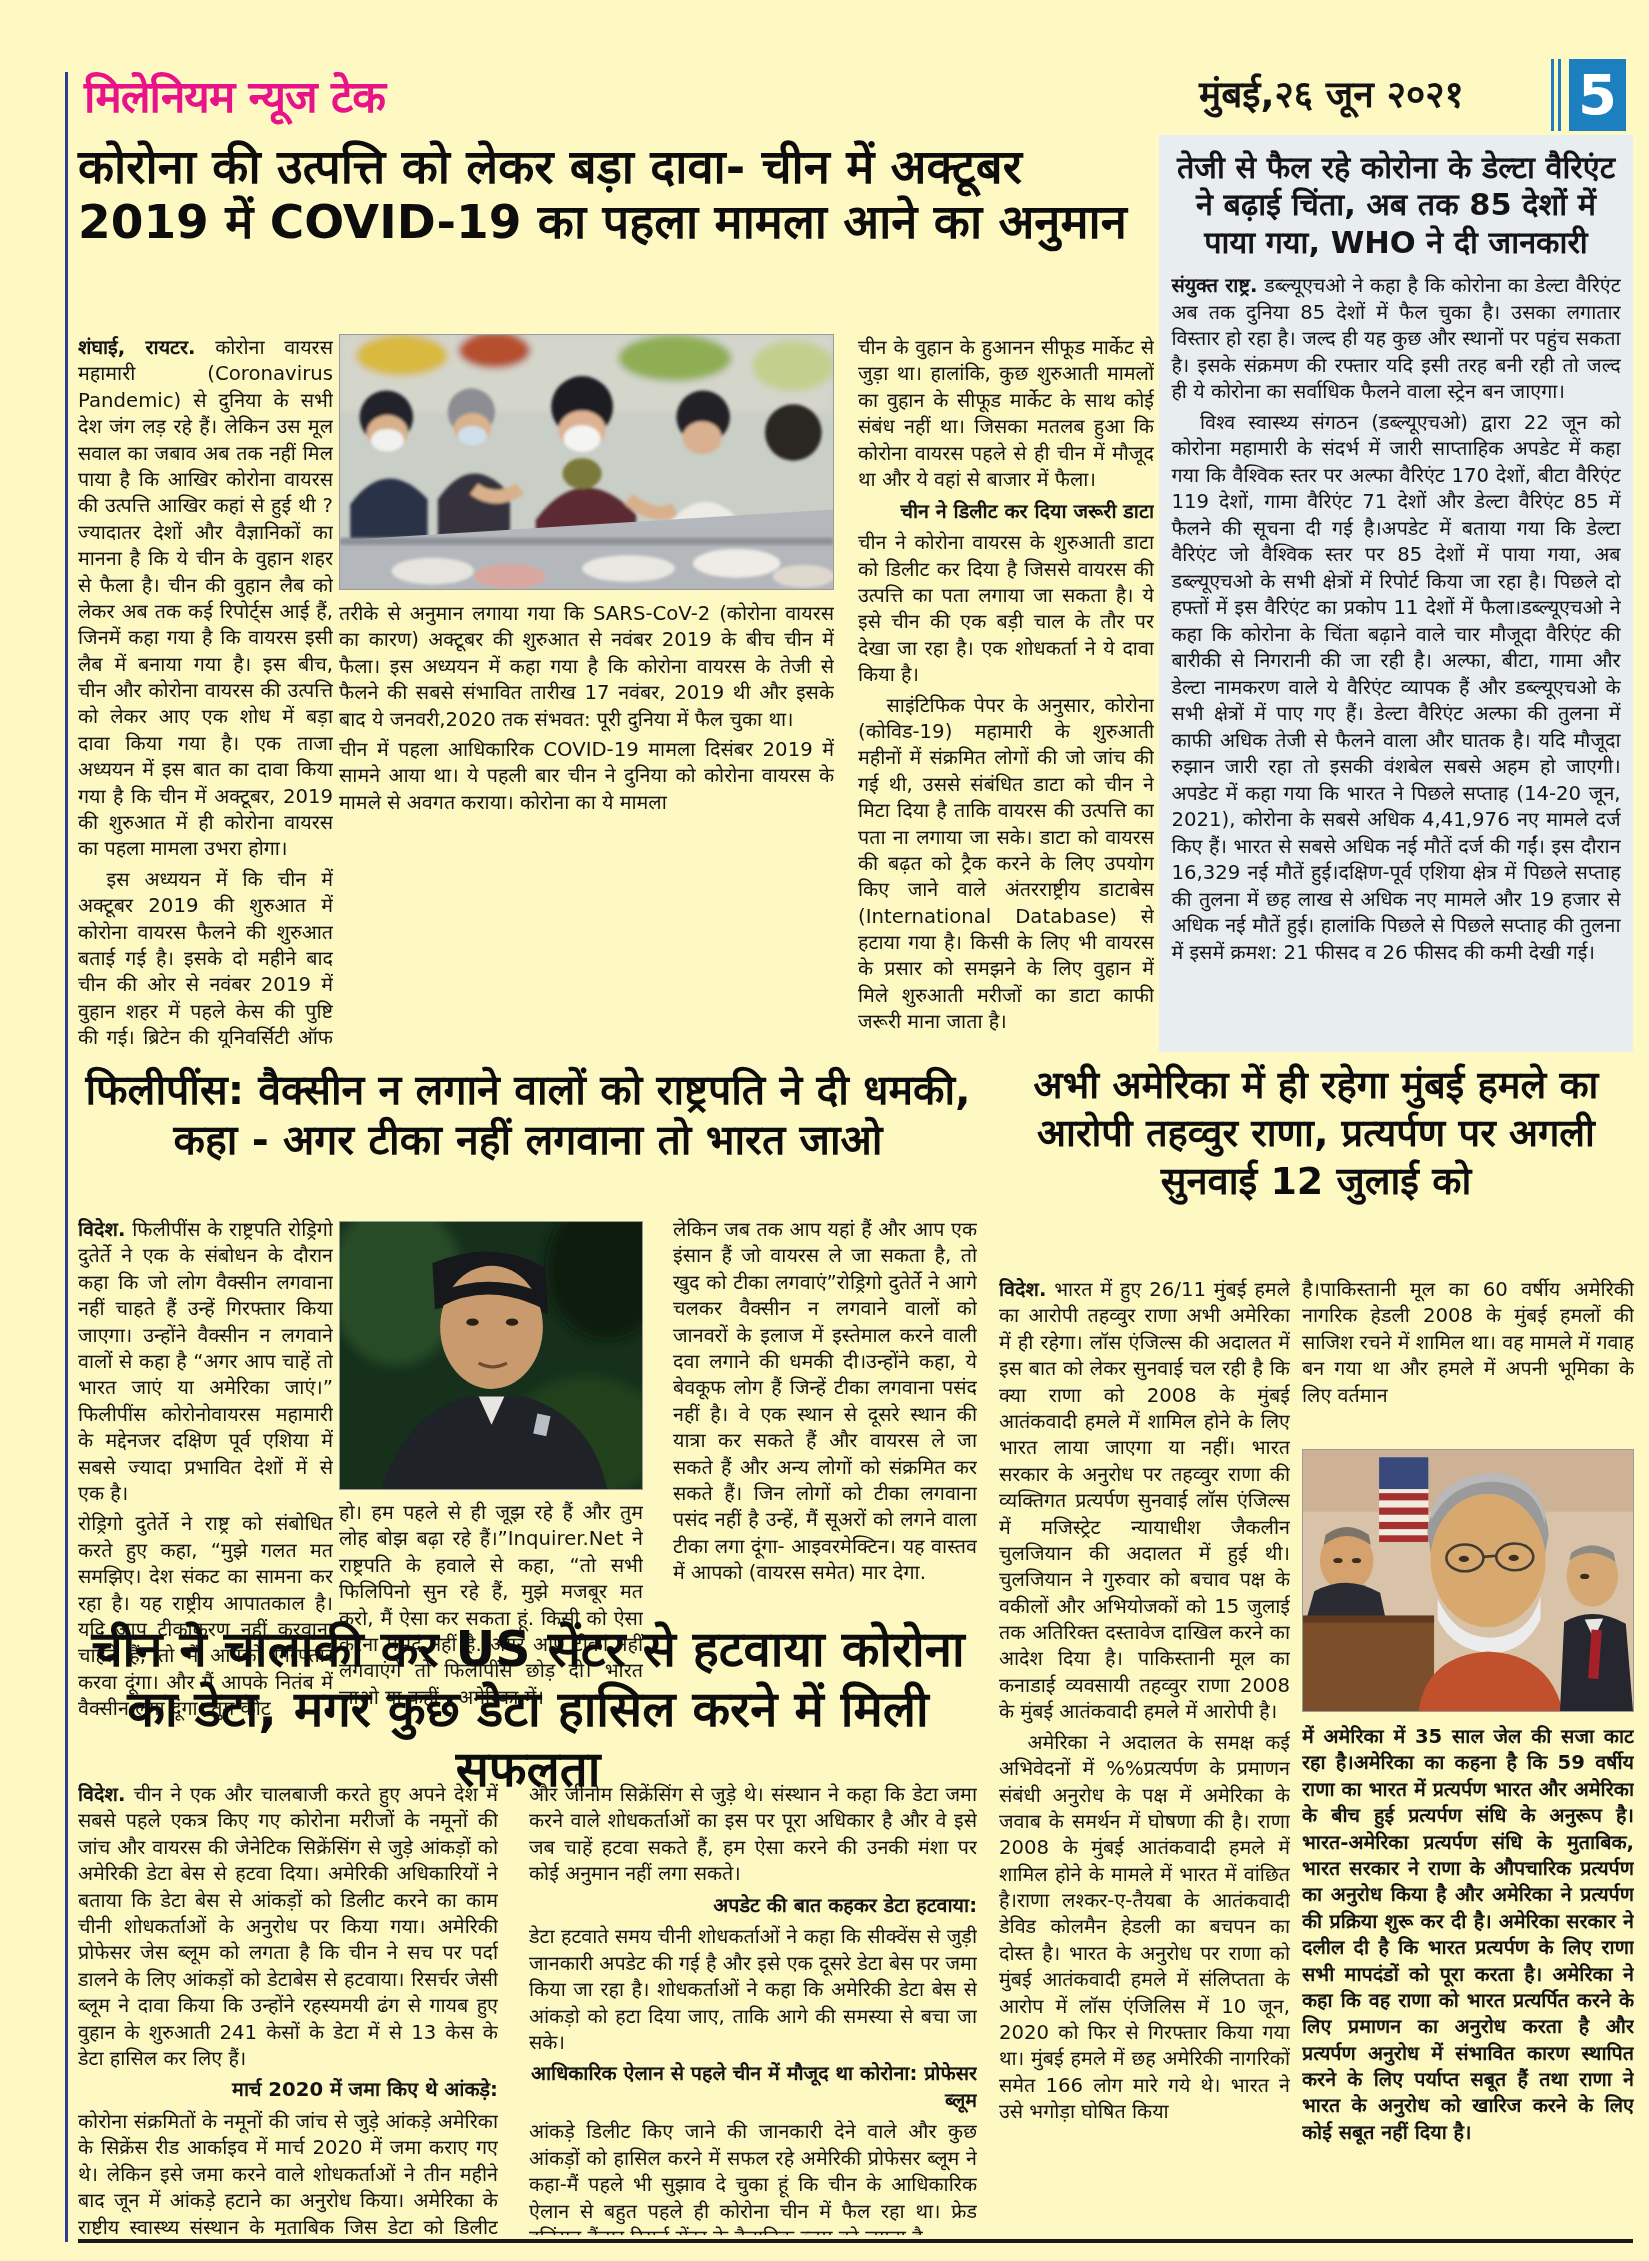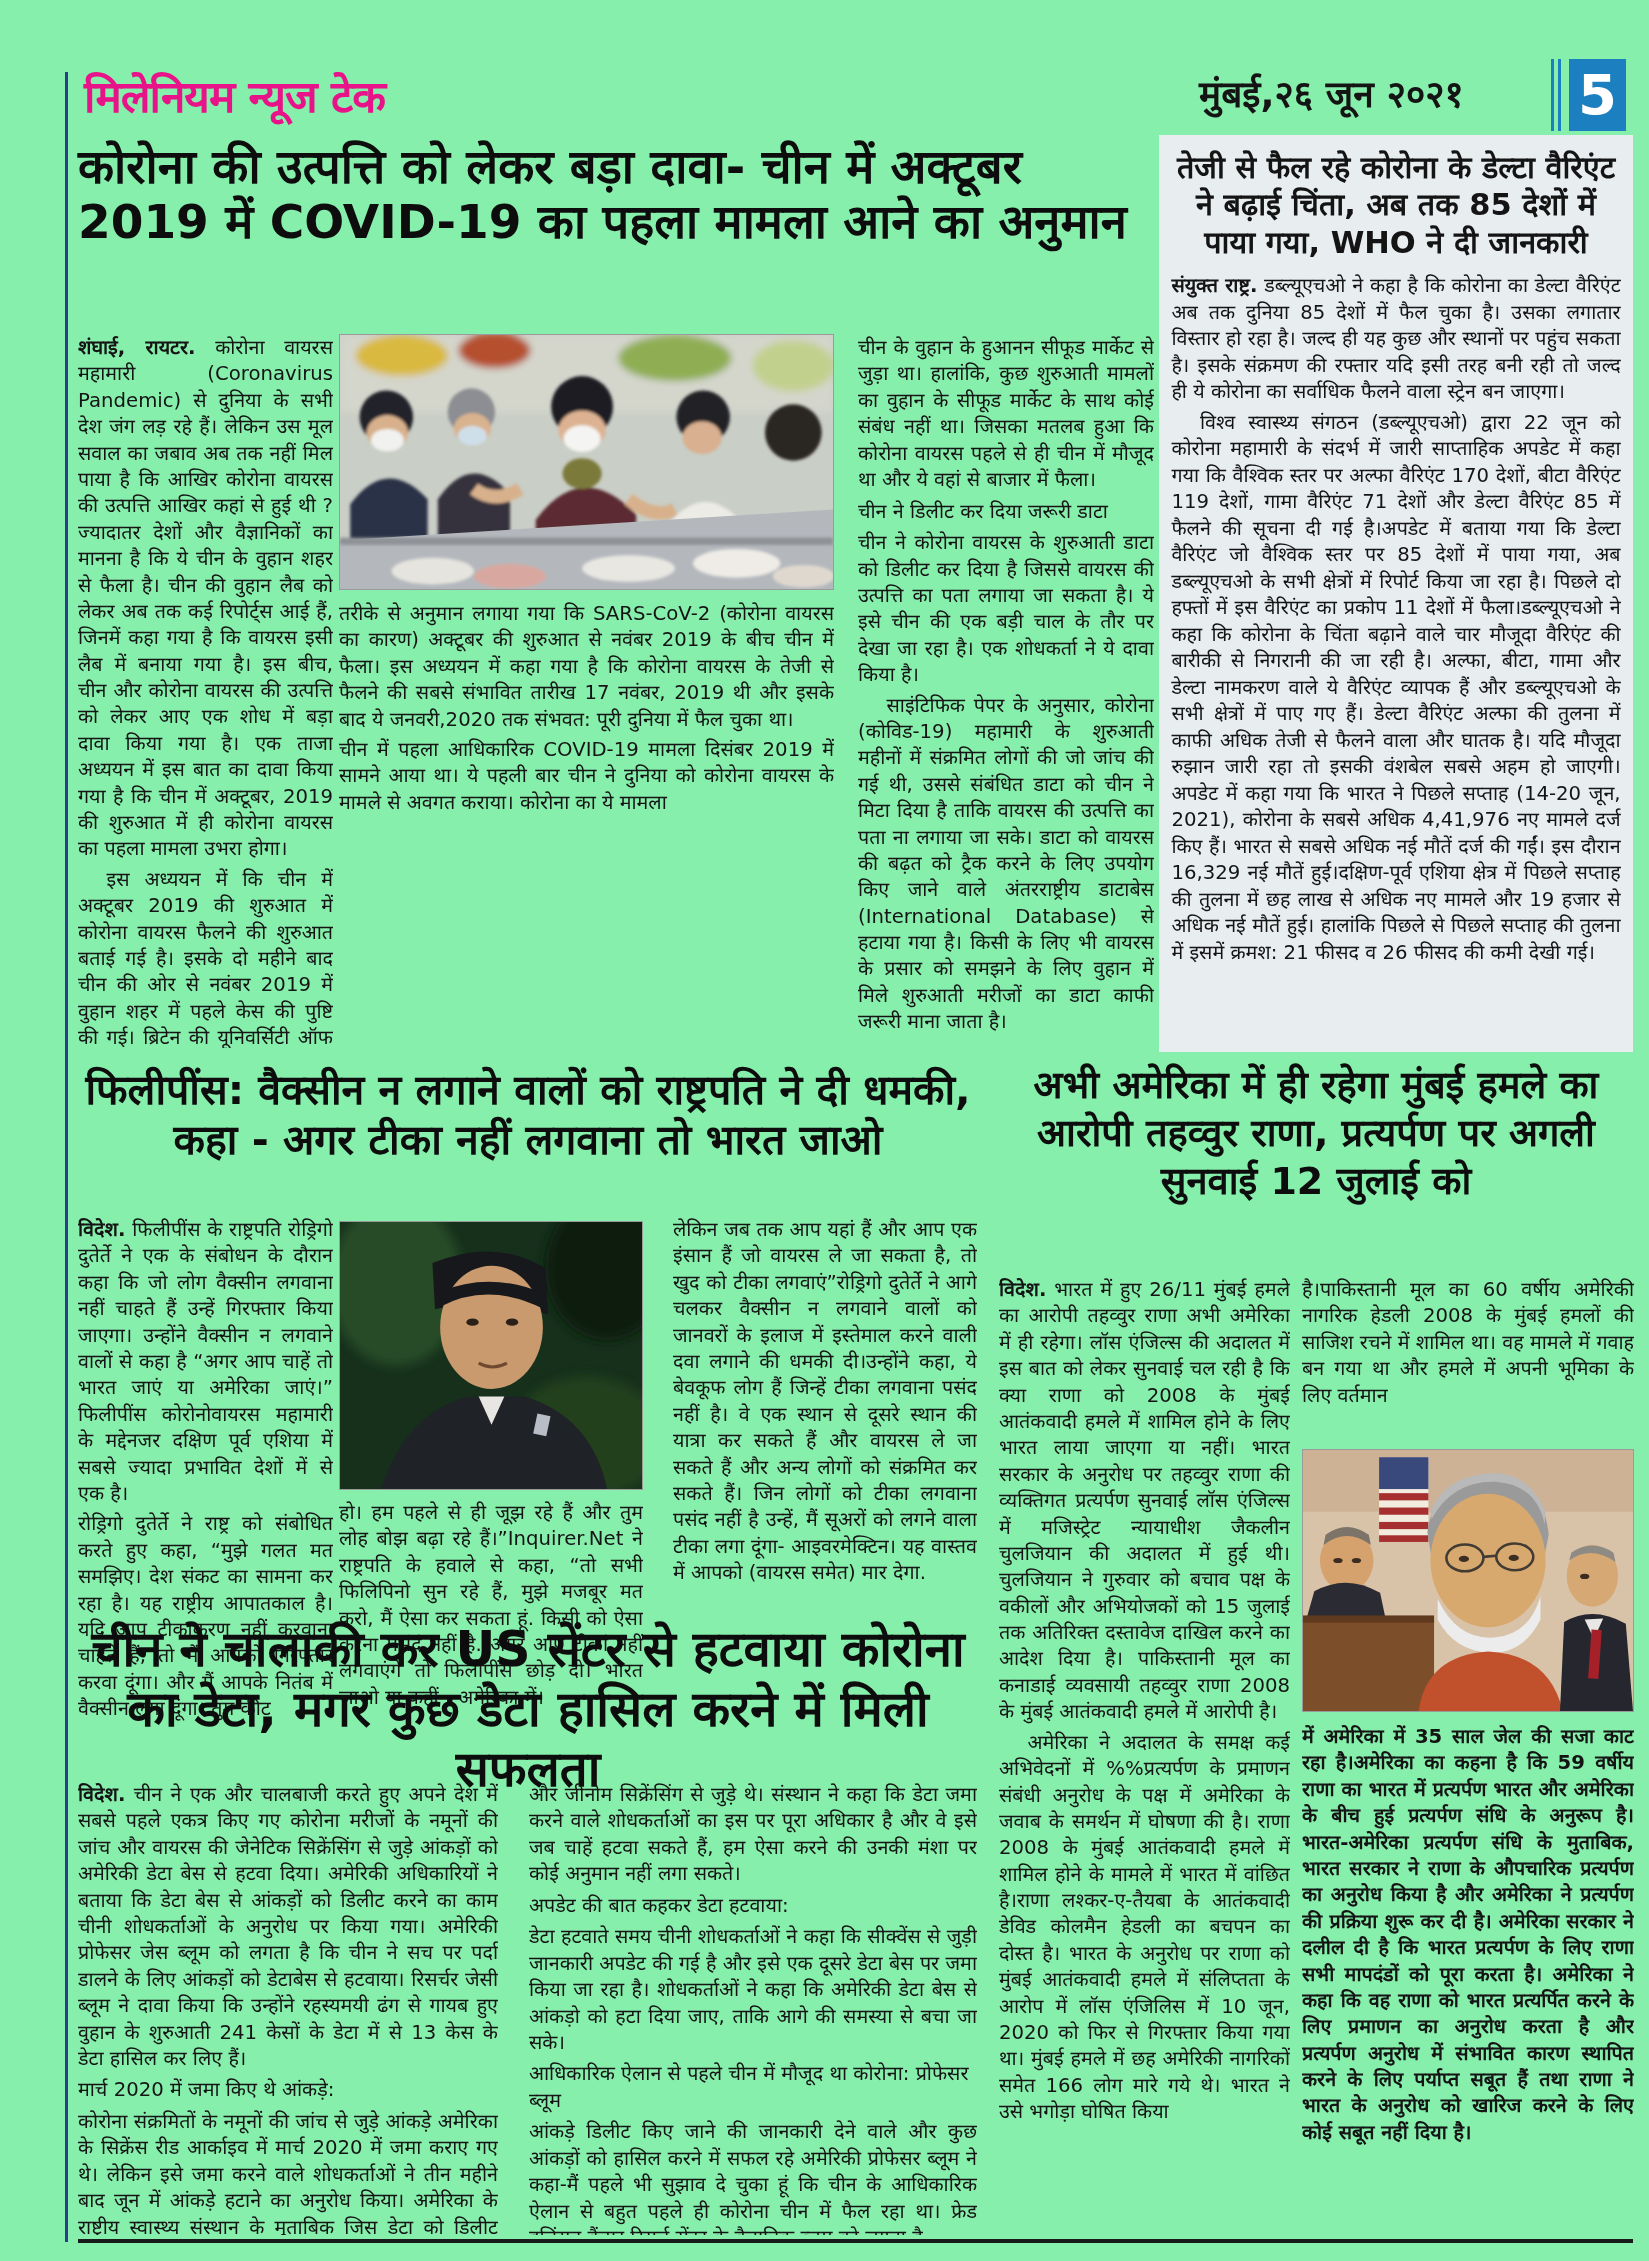--- a/index.html
+++ b/index.html
@@ -1,16 +1,16 @@
 <!DOCTYPE html>
 <html style="font-size:8.3px"><head>
 <meta charset="utf-8">
 <style>
   html,body{margin:0;padding:0;background:#f2f2f2;}
-  .page{position:relative;width:1650px;height:2261px;background:#86efac;
+  .page{position:relative;width:1650px;height:2261px;background:#fef9c3;
         font-family:"DejaVu Sans","Liberation Sans",sans-serif;color:#141414;overflow:hidden;}
   .abs{position:absolute;}
   
   .left-rule{left:65px;top:72px;width:2.6px;height:2170px;background:#2b3d8f;}
   .brand{left:84px;top:61px;width:316px;height:71px;color:#e81389;font-size:44px;font-weight:800;
          line-height:71px;letter-spacing:-1px;}
   .section-bar{left:402px;top:59px;width:788px;height:72px;background:#1b7fc0;color:#ffffff;
          text-align:center;font-size:51px;font-weight:800;line-height:72px;}
   .date{left:1199px;top:59px;width:341px;height:72px;font-size:37px;font-weight:700;line-height:72px;}
   .dbl-bar{top:59px;width:3.1px;height:72px;background:#1b7fc0;}
@@ -21,21 +21,21 @@
   .hl1{left:78px;top:139px;width:1066px;height:186px;font-size:47px;line-height:1.18;text-align:left;}
   .hl-grey{font-size:30.5px;line-height:1.24;text-align:center;font-weight:800;}
   .hl2{left:78px;top:1065px;width:900px;height:150px;font-size:41px;line-height:1.22;text-align:center;}
   .hl3{left:999px;top:1062px;width:634px;height:207px;font-size:38px;line-height:1.26;text-align:center;}
   .hl4{left:78px;top:1620px;width:900px;height:155px;font-size:49px;line-height:1.22;text-align:center;}
   
   .col{position:absolute;text-align:justify;font-size:19.7px;line-height:1.34;overflow:hidden;}
   .p{margin:0 0 4.1px 0;text-indent:28.5px;}
   .p.np{text-indent:0;}
   .dl{font-weight:800;margin-top:16px;}
-  .sub{font-weight:400;text-align:left;margin:5.2px 0;text-indent:0;}
+  .sub{font-weight:700;text-align:right;margin:5.2px 0;text-indent:0;}
   
   .grey-box{left:1159px;top:135px;width:474px;height:917px;background:#e8edf0;box-sizing:border-box;
             padding:13.5px 12.4px;}
   .grey-body{font-size:19.7px;line-height:1.345;text-align:justify;margin-top:11.4px;}
   .photo-frame{border:1px solid #9a9a9a;box-sizing:border-box;background:#ddd;overflow:hidden;}
   svg{display:block;width:100%;height:100%;}
   .bottom-rule{left:78px;top:2239px;width:1555px;height:3.6px;background:#1a1a1a;}
 </style>
 </head>
 <body>

